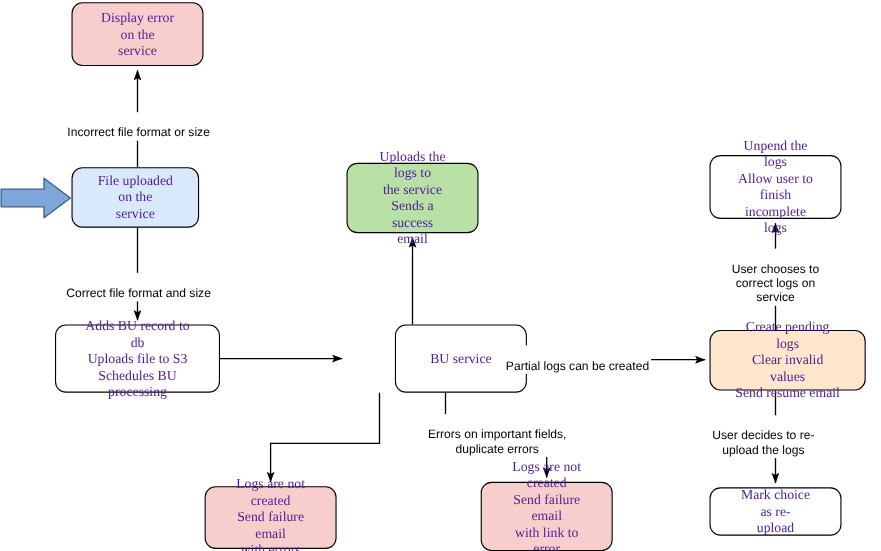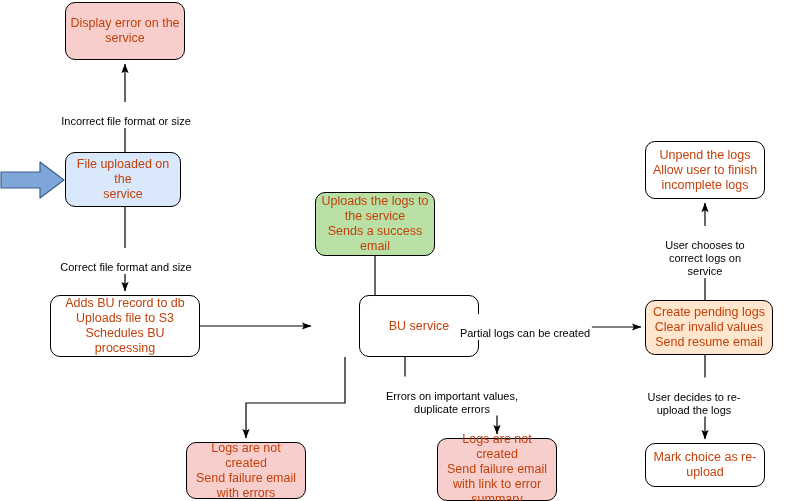--- a/index.html
+++ b/index.html
@@ -31,25 +31,26 @@
     position: absolute;
     box-sizing: border-box;
     border: 1px solid #000000;
     border-radius: 10px;
     display: flex;
     align-items: center;
     justify-content: center;
     text-align: center;
     font-size: 12.5px;
     line-height: 15px;
-    color: #c2410c;
-    padding: 2px 4px;
+    color: #4c1d95;
+    padding: 2px 22px;
     white-space: pre-line;
     background: #ffffff;
     z-index: 2;
+    font-family: Liberation Serif, serif;
   }
   .edge-label {
     position: absolute;
     font-size: 11px;
     line-height: 13px;
     color: #000000;
     background: #ffffff;
     text-align: center;
     white-space: pre-line;
     padding: 0 2px;
@@ -120,21 +121,21 @@
     <span>File uploaded on the
 service</span>
   </div>
 
   <div class="node" style="left:50px; top:295px; width:150px; height:62px; background:#ffffff;justify-content:flex-end;">
     <span>Adds BU record to db
 Uploads file to S3
 Schedules BU processing</span>
   </div>
 
-  <div class="node" style="left:315px; top:148px; width:120px; height:64px; background:#b9e0a5;margin-top:44px;">
+  <div class="node" style="left:315px; top:148px; width:120px; height:64px; background:#b9e0a5;">
     <span>Uploads the logs to
 the service
 Sends a success
 email</span>
   </div>
 
   <div class="node" style="left:315px; top:295px; width:120px; height:62px; background:#ffffff;margin-left:44px;">
     <span>BU service</span>
   </div>
 
@@ -150,21 +151,21 @@
 with link to error
 summary</span>
   </div>
 
   <div class="node" style="left:645px; top:141px; width:120px; height:58px; background:#ffffff;">
     <span>Unpend the logs
 Allow user to finish
 incomplete logs</span>
   </div>
 
-  <div class="node" style="left:645px; top:300px; width:128px; height:55px; background:#ffe6cc;justify-content:center;">
+  <div class="node" style="left:645px; top:300px; width:142px; height:55px; background:#ffe6cc;justify-content:center;">
     <span>Create pending logs
 Clear invalid values
 Send resume email</span>
   </div>
 
   <div class="node" style="left:645px; top:443px; width:120px; height:44px; background:#ffffff;">
     <span>Mark choice as re-
 upload</span>
   </div>
 
@@ -176,21 +177,21 @@
     <span>Correct file format and size</span>
   </div>
 
 
   <div class="edge-label" style="left:525px; top:327px;">
     <span>Partial logs can be created</span>
   </div>
 
 
   <div class="edge-label" style="left:452px; top:396px;">
-    <span>Errors on important values,
+    <span>Errors on important fields,
 duplicate errors</span>
   </div>
 
   <div class="edge-label" style="left:705px; top:252px;">
     <span>User chooses to correct logs on service</span>
   </div>
 
   <div class="edge-label" style="left:694px; top:397px;text-align:center;">
     <span>User decides to re-upload the logs</span>
   </div>

